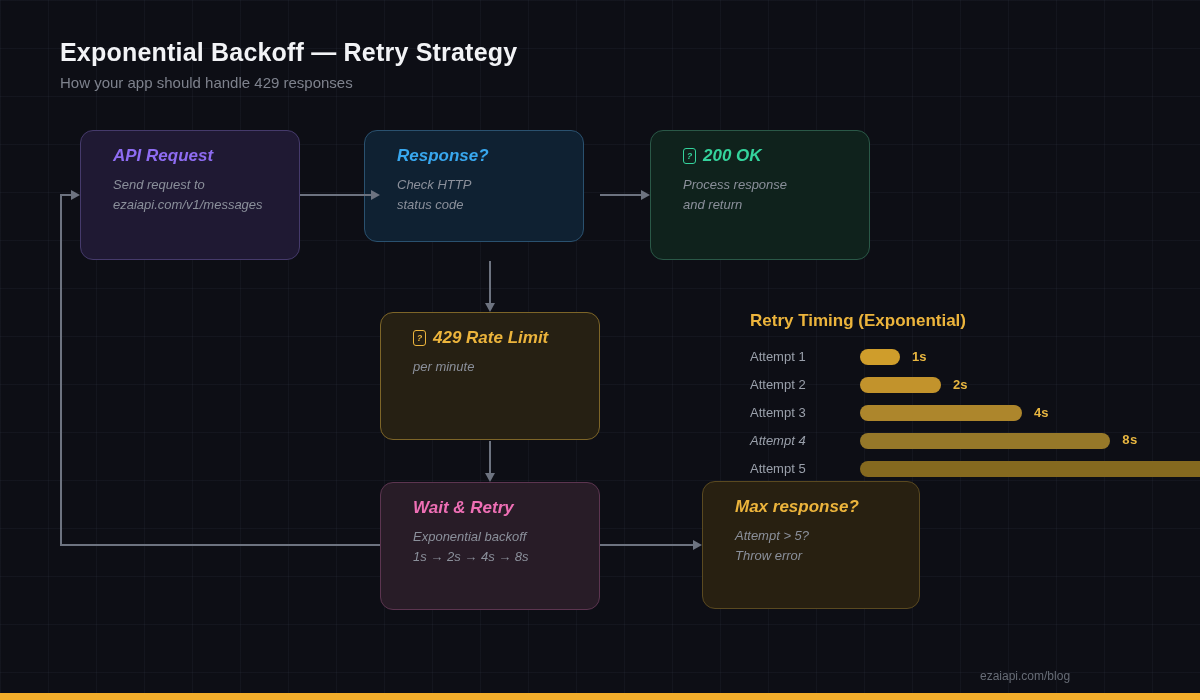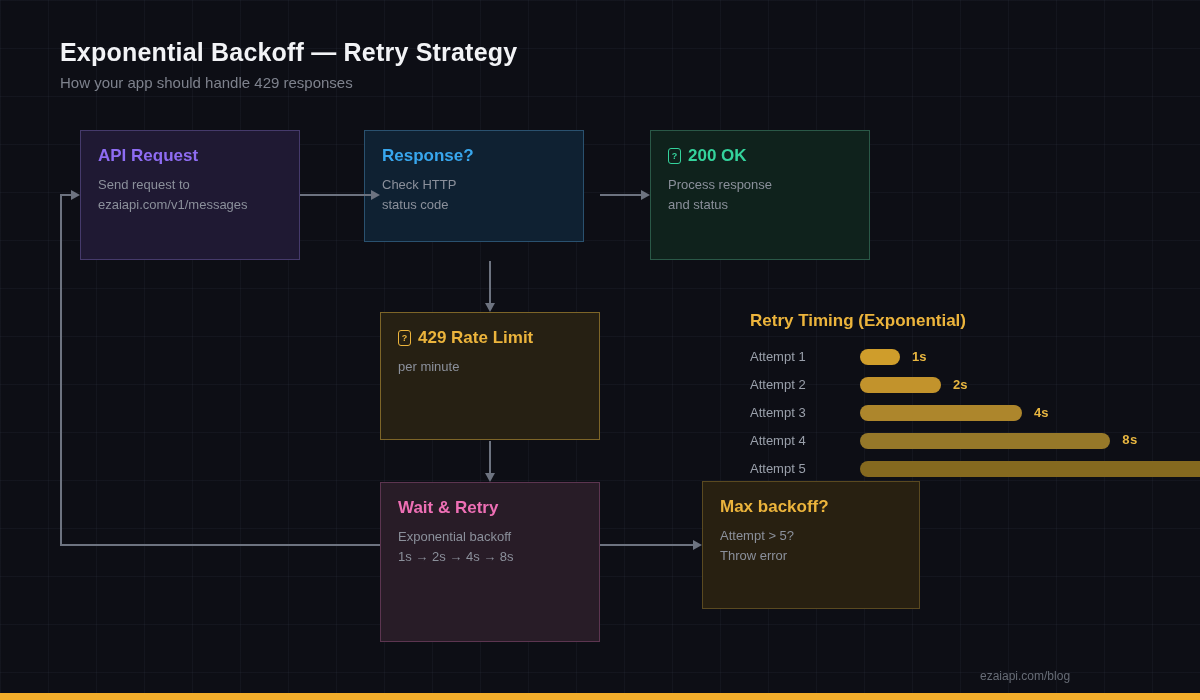--- a/index.html
+++ b/index.html
@@ -18,39 +18,40 @@
   }
   .page-title {
     position: absolute; left: 60px; top: 38px;
     font-size: 25px; font-weight: 700; color: #f2f3f6; letter-spacing: 0.2px;
   }
   .page-subtitle {
     position: absolute; left: 60px; top: 74px;
     font-size: 15px; color: #7e828d;
   }
   .node {
-    position: absolute; border-radius: 0; border: 1px solid;
-    padding: 15px 17px;
+    position: absolute; border-radius: 13px; border: 1px solid;
+    padding: 15px 32px;
+    font-style: italic;
   }
   .node-title { font-size: 17px; font-weight: 700; display: flex; align-items: center; gap: 7px; }
   .node-body { margin-top: 9px; font-size: 13px; line-height: 20px; color: #8b909b; }
   .tofu {
     display: inline-flex; align-items: center; justify-content: center;
     width: 13px; height: 16px; border: 1.5px solid currentColor; border-radius: 3px;
     font-size: 9px; font-weight: 700; line-height: 1;
   }
   .n-api      { left: 80px;  top: 130px; width: 220px; height: 130px; background: #1f1933; border-color: #453a6b; }
   .n-api .node-title { color: #8e6cf2; }
   .n-resp     { left: 364px; top: 130px; width: 220px; height: 112px; background: #0f2132; border-color: #2a516f; }
   .n-resp .node-title { color: #38a7ee; }
   .n-ok       { left: 650px; top: 130px; width: 220px; height: 130px; background: #0f221c; border-color: #2a5847; }
   .n-ok .node-title { color: #34d39c; }
   .n-429      { left: 380px; top: 312px; width: 220px; height: 128px; background: #262013; border-color: #7d6528; }
   .n-429 .node-title { color: #ecb43c; }
-  .n-wait     { left: 380px; top: 482px; width: 220px; height: 160px; background: #281c27; border-color: #5c3550; }
+  .n-wait     { left: 380px; top: 482px; width: 220px; height: 128px; background: #281c27; border-color: #5c3550; }
   .n-wait .node-title { color: #ee6fb5; }
   .n-max      { left: 702px; top: 481px; width: 218px; height: 128px; background: #282011; border-color: #5a4920; }
   .n-max .node-title { color: #ecb43c; }
 
   .conn { position: absolute; background: #6d7380; }
   .conn-h { height: 2px; }
   .conn-v { width: 2px; }
   .ah-right { position: absolute; width: 0; height: 0;
     border-top: 5px solid transparent; border-bottom: 5px solid transparent;
     border-left: 9px solid #6d7380; }
@@ -92,21 +93,21 @@
     </div>
   </div>
 
   <div class="node n-ok">
     <div class="node-title">
       <span class="tofu">?</span>
       <span>200 OK</span>
     </div>
     <div class="node-body">
       <div>Process response</div>
-      <div>and status</div>
+      <div>and return</div>
     </div>
   </div>
 
   <div class="node n-429">
     <div class="node-title">
       <span class="tofu">?</span>
       <span>429 Rate Limit</span>
     </div>
     <div class="node-body">
       <div>per minute</div>
@@ -115,21 +116,21 @@
 
   <div class="node n-wait">
     <div class="node-title">Wait &amp; Retry</div>
     <div class="node-body">
       <div>Exponential backoff</div>
       <div>1s → 2s → 4s → 8s</div>
     </div>
   </div>
 
   <div class="node n-max">
-    <div class="node-title">Max backoff?</div>
+    <div class="node-title">Max response?</div>
     <div class="node-body">
       <div>Attempt &gt; 5?</div>
       <div>Throw error</div>
     </div>
   </div>
 
   <div class="conn conn-h" style="left:300px; top:194px; width:71px;"></div>
   <div class="ah-right" style="left:371px; top:190px;"></div>
 
   <div class="conn conn-h" style="left:600px; top:194px; width:41px;"></div>
@@ -156,21 +157,21 @@
   <div class="bar-value" style="left:912px; top:349px;">1s</div>
 
   <div class="bar-row-label" style="top:377px;">Attempt 2</div>
   <div class="bar" style="top: 377px; width: 81px; background: rgb(194, 147, 44);"></div>
   <div class="bar-value" style="left:953px; top:377px;">2s</div>
 
   <div class="bar-row-label" style="top:405px;">Attempt 3</div>
   <div class="bar" style="top: 405px; width: 162px; background: rgb(173, 134, 44);"></div>
   <div class="bar-value" style="left:1034px; top:405px;text-align:right;">4s</div>
 
-  <div class="bar-row-label" style="top:433px;">Attempt 4</div>
+  <div class="bar-row-label" style="top:433px;font-style:italic;">Attempt 4</div>
   <div class="bar" style="top: 433px; width: 250px; background: rgb(150, 120, 41);"></div>
   <div class="bar-value" style="left:1122px; top:433px;font-family:Liberation Mono, monospace;">8s</div>
 
   <div class="bar-row-label" style="top:461px;">Attempt 5</div>
   <div class="bar" style="top: 461px; width: 560px; background: rgb(133, 105, 31);"></div>
 
   <div class="watermark">ezaiapi.com/blog</div>
   <div class="footer-bar"></div>
 
 </div>

